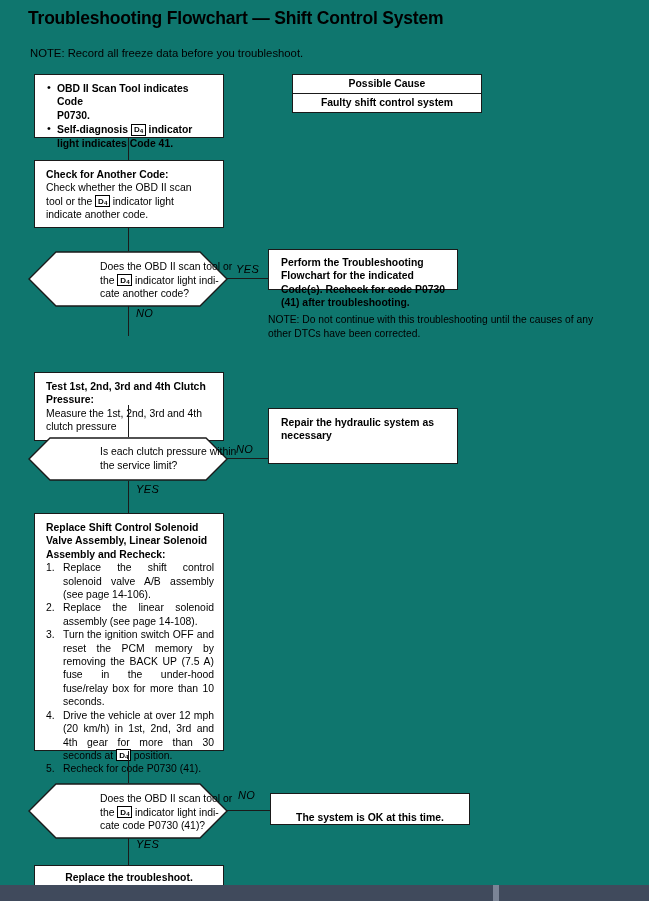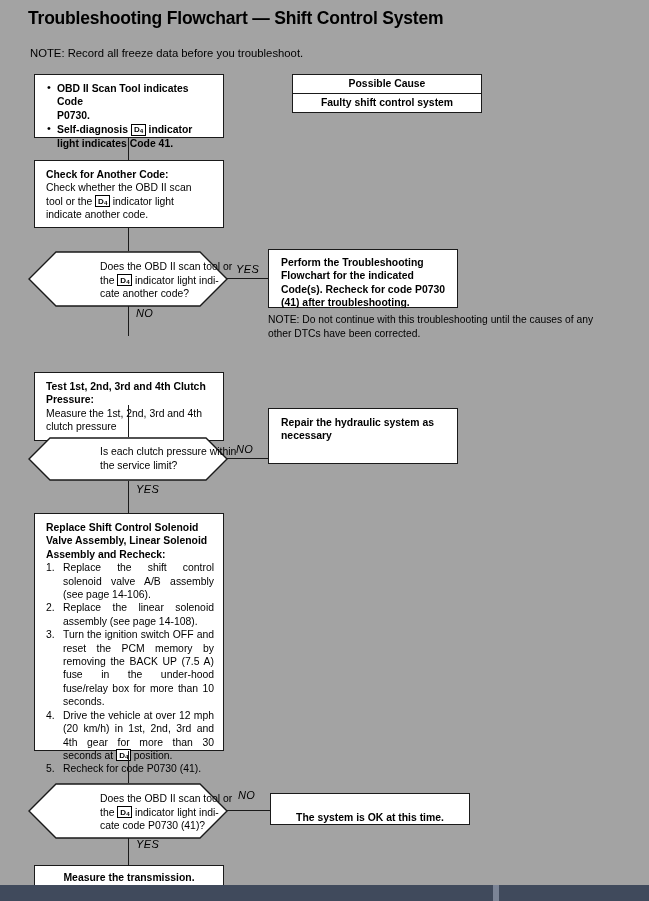--- a/index.html
+++ b/index.html
@@ -9,21 +9,21 @@
     background: #ffffff;
   }
   body {
     font-family: "Liberation Sans", sans-serif;
     color: #000000;
   }
   #page {
     position: relative;
     width: 649px;
     height: 901px;
-    background: #a3a3a3;
+    background: #0f766e;
     overflow: hidden;
   }
 
   
   .page-title {
     position: absolute;
     left: 28px;
     top: 8px;
     font-size: 17.5px;
     font-weight: bold;
@@ -243,21 +243,21 @@
       <div>cate another code?</div>
     </div>
   </div>
 
   <div class="hline" style="left:227px; top:278px; width:41px;"></div>
   <div class="yn" style="left:236px; top:263px;">YES</div>
 
   <div class="vline" style="left:128px; top:306px; height:30px;"></div>
   <div class="yn" style="left:136px; top:307px;">NO</div>
 
-  <div class="box" style="left:268px; top:249px; width:190px; height:59px;">
+  <div class="box" style="left:268px; top:249px; width:190px; height:41px;">
     <div class="inner" style="padding:6px 8px 6px 12px;">
       <div class="b">Perform the Troubleshooting</div>
       <div class="b" style="text-align:justify;">Flowchart for the indicated</div>
       <div class="b">Code(s). Recheck for code P0730</div>
       <div class="b">(41) after troubleshooting.</div>
     </div>
   </div>
 
   <div class="note-side" style="left:268px; top:313px; width:378px;">
     <div>NOTE: Do not continue with this troubleshooting until the causes of any</div>
@@ -351,20 +351,20 @@
   <div class="yn" style="left:238px; top:789px;">NO</div>
 
   <div class="vline" style="left:128px; top:838px; height:27px;"></div>
   <div class="yn" style="left:136px; top:838px;">YES</div>
 
   <div class="box" style="left:270px; top:793px; width:200px; height:32px; display:flex; align-items:flex-end; justify-content:center;">
     <div class="b">The system is OK at this time.</div>
   </div>
 
   <div class="box" style="left:34px; top:865px; width:190px; height:25px; display:flex; align-items:center; justify-content:center;">
-    <div class="b">Measure the transmission.</div>
+    <div class="b">Replace the troubleshoot.</div>
   </div>
 
   <div class="bottom-bar">
     <div class="bottom-bar-divider"></div>
   </div>
 
 </div>
 
 </body></html>

